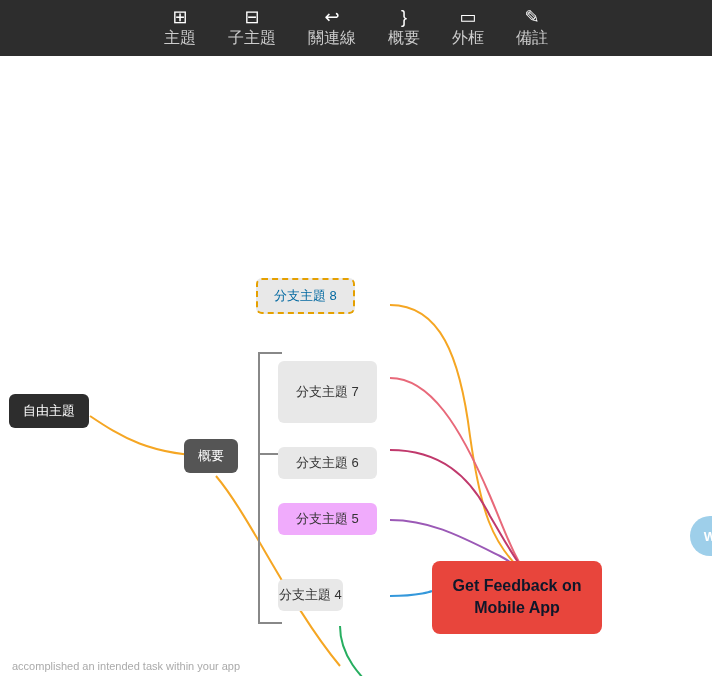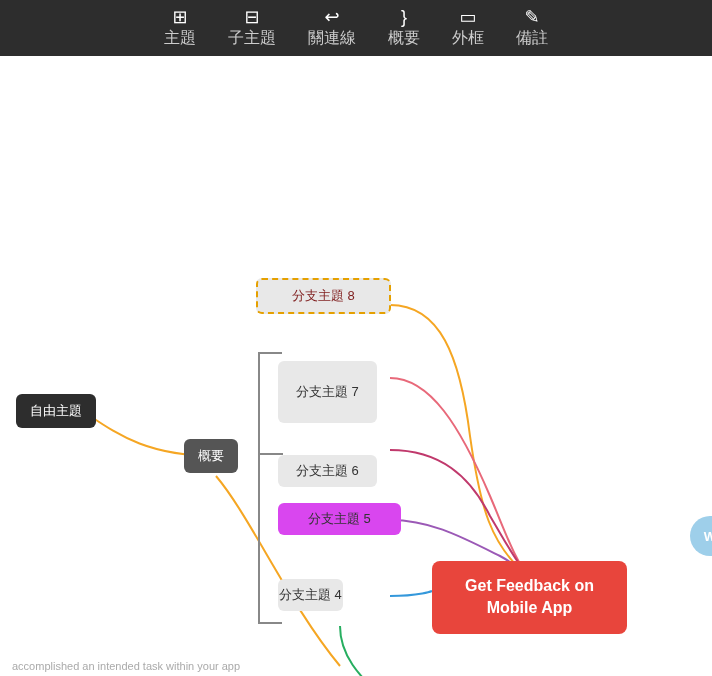--- a/index.html
+++ b/index.html
@@ -76,39 +76,39 @@
       font-weight: 500;
       white-space: nowrap;
       user-select: none;
     }
 
     .node-free-topic {
       background: #2d2d2d;
       color: #fff;
       padding: 8px 14px;
       border-radius: 6px;
-      left: 16px;
+      left: 9px;
       top: 338px;
       font-size: 13px;
     }
 
     .node-overview {
       background: #555;
       color: #fff;
       padding: 8px 14px;
       border-radius: 6px;
       left: 184px;
       top: 383px;
       font-size: 13px;
     }
 
     .node-branch8 {
       background: #e8e8e8;
-      color: #7f1d1d;
-      padding: 7px 34px;
+      color: #0369a1;
+      padding: 7px 16px;
       border-radius: 6px;
       border: 2px dashed #e5a000;
       left: 256px;
       top: 222px;
       font-size: 13px;
     }
 
     .node-branch7 {
       background: #e8e8e8;
       color: #333;
@@ -118,52 +118,52 @@
       top: 305px;
       font-size: 13px;
     }
 
     .node-branch6 {
       background: #e8e8e8;
       color: #333;
       padding: 7px 18px;
       border-radius: 6px;
       left: 278px;
-      top: 399px;
+      top: 391px;
       font-size: 13px;
     }
 
     .node-branch5 {
-      background: #d946ef;
+      background: #f0abfc;
       color: #333;
-      padding: 7px 30px;
+      padding: 7px 18px;
       border-radius: 6px;
       left: 278px;
       top: 447px;
       font-size: 13px;
     }
 
     .node-branch4 {
       background: #e8e8e8;
       color: #333;
       padding: 7px 1px;
       border-radius: 6px;
       left: 278px;
       top: 523px;
       font-size: 13px;
     }
 
     .node-get-feedback {
       background: #e8453c;
-      color: #ffffff;
+      color: #0f172a;
       padding: 14px 20px;
       border-radius: 8px;
       left: 432px;
       top: 505px;
-      width: 195px;
+      width: 170px;
       text-align: center;
       font-size: 16px;
       font-weight: 600;
       line-height: 1.4;
       white-space: normal;
     }
 
     
     .bracket {
       position: absolute;

